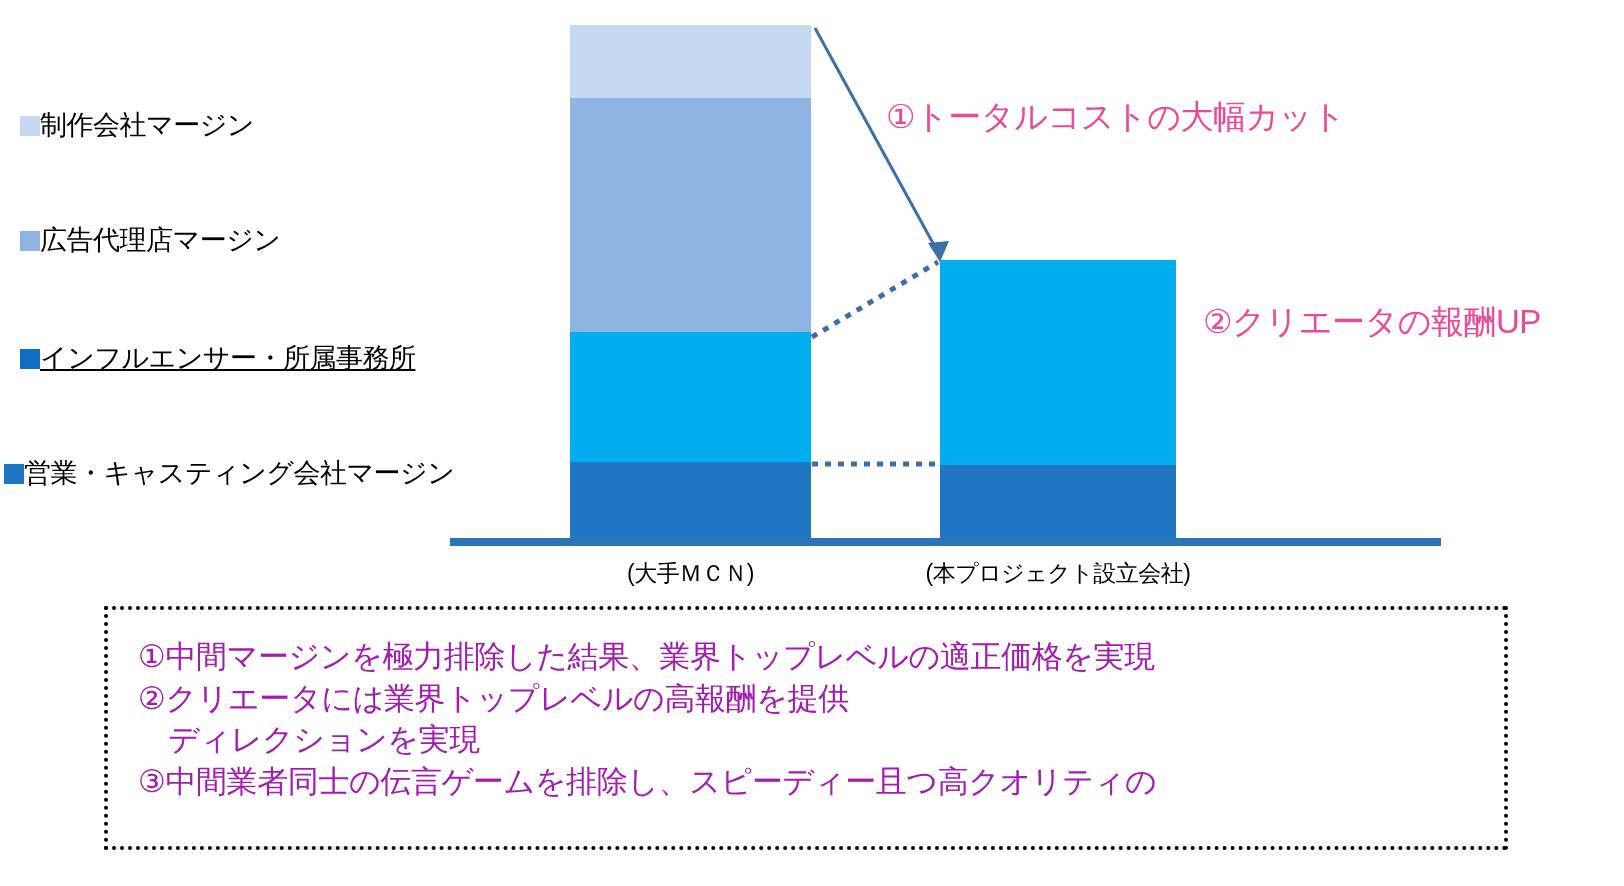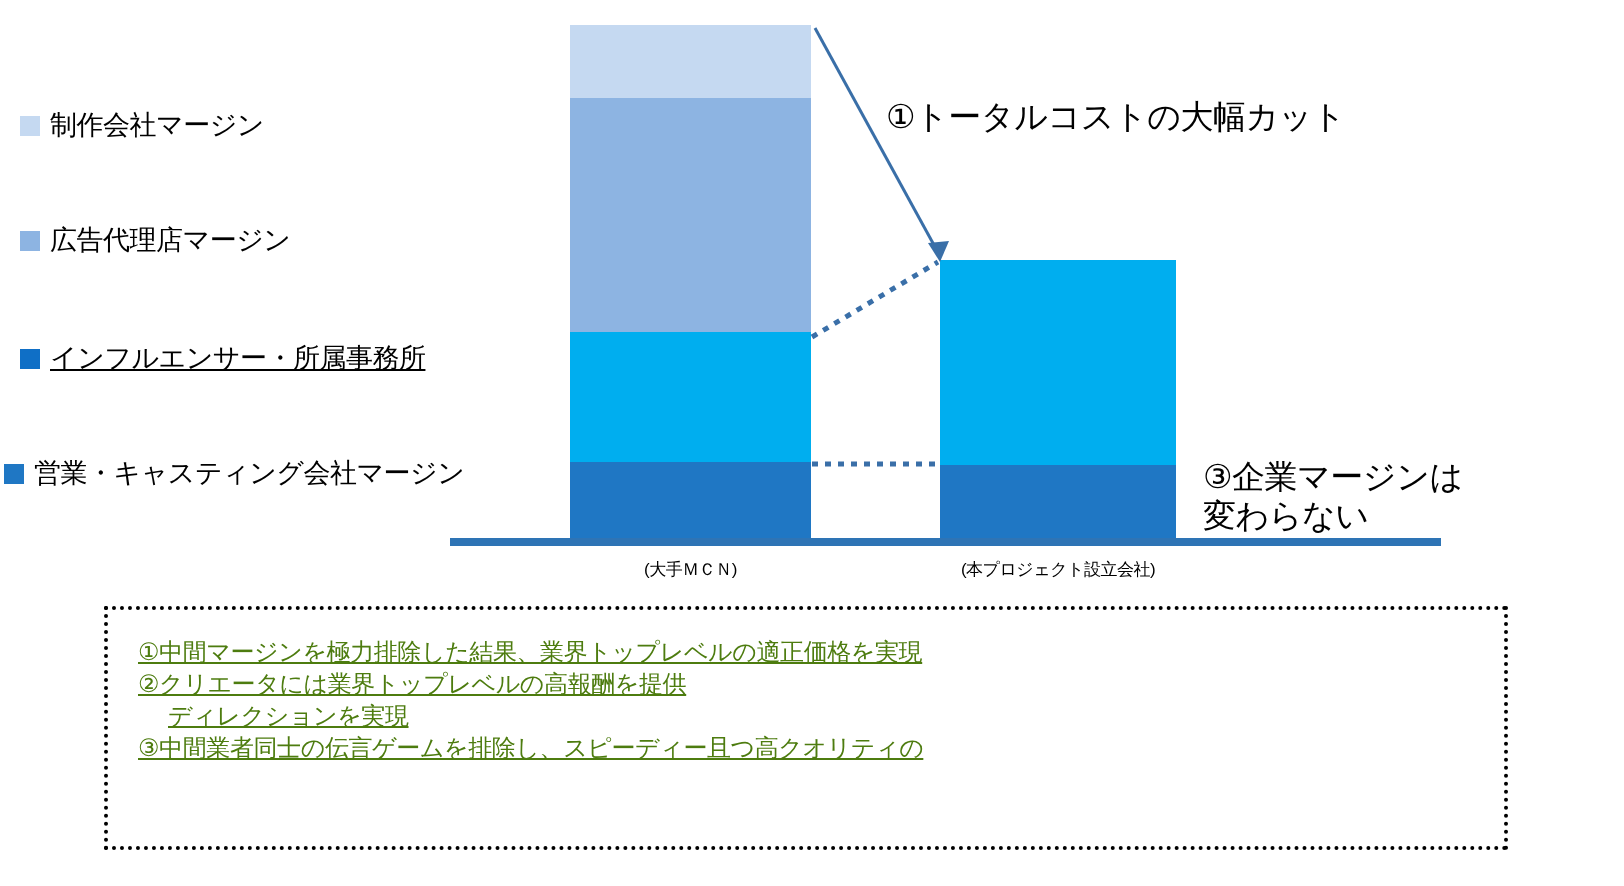--- a/index.html
+++ b/index.html
@@ -4,56 +4,56 @@
 <style>
   html,body{margin:0;padding:0;}
   body{
     width:1624px;height:886px;background:#ffffff;
     font-family:"Liberation Sans","DejaVu Sans",sans-serif;
     position:relative;overflow:hidden;
   }
   .stage{position:absolute;left:0;top:0;width:1624px;height:886px;}
 
   
-  .legend-item{position:absolute;display:flex;align-items:center;gap:10px;}
+  .legend-item{position:absolute;display:flex;align-items:center;}
   .legend-swatch{width:20px;height:20px;flex:0 0 auto;}
   .legend-label{
     font-size:27px;color:#000000;white-space:nowrap;
     letter-spacing:-0.5px;line-height:1;
   }
 
   
   .bar{position:absolute;}
   .seg{position:absolute;left:0;width:100%;}
   .axis-line{position:absolute;background:#2E74B5;}
 
   
   .dotted-conn{position:absolute;overflow:visible;}
 
   
   .callout{
-    position:absolute;color:#000000;font-size:33px;
+    position:absolute;color:#ec4899;font-size:33px;
     line-height:1.18;white-space:pre-line;letter-spacing:-0.5px;
   }
 
   
   .xlabel{
-    position:absolute;font-size:17px;color:#000000;
+    position:absolute;font-size:23px;color:#000000;
     text-align:center;white-space:nowrap;letter-spacing:-0.5px;
   }
 
   
   .note-box{
     position:absolute;left:104px;top:606px;width:1404px;height:244px;
     border:4px dotted #000000;box-sizing:border-box;
     padding:26px 0 0 30px;
   }
   .note-line{
-    font-size:24px;color:#4d7c0f;line-height:1.34;
-    white-space:pre;letter-spacing:-0.4px;text-decoration:underline;
+    font-size:31px;color:#a21caf;line-height:1.34;
+    white-space:pre;letter-spacing:-0.4px;
   }
   .note-line.indent{padding-left:30px;}
 </style>
 </head>
 <body>
 
 <div class="stage">
 
   <div>
     <div class="legend-item" style="left:20px; top:112px;">
@@ -96,23 +96,22 @@
     <line x1="815" y1="28" x2="940" y2="256" stroke="#3A6FA8" stroke-width="3"></line>
     <polygon points="940,262 928,243 949,241" fill="#3A6FA8"></polygon>
 
     <line x1="812" y1="337" x2="938" y2="262" stroke="#3A6FA8" stroke-width="5" stroke-dasharray="6 7" stroke-linecap="butt"></line>
 
     <line x1="812" y1="464" x2="938" y2="464" stroke="#3A6FA8" stroke-width="5" stroke-dasharray="6 7" stroke-linecap="butt"></line>
   </svg>
 
   <div class="callout" style="left:886px; top:98px;">①トータルコストの大幅カット</div>
 
+  <div class="callout" style="left:1203px; top:303px;">②クリエータの報酬UP</div>
 
-  <div class="callout" style="left:1203px; top:458px;">③企業マージンは
-  変わらない</div>
 
   <div class="xlabel" style="left:570px; top:558px; width:241px;">(大手ＭＣＮ)</div>
   <div class="xlabel" style="left:880px; top:558px; width:356px;">(本プロジェクト設立会社)</div>
 
   <div class="note-box">
     <div class="note-line">①中間マージンを極力排除した結果、業界トップレベルの適正価格を実現</div>
     <div class="note-line">②クリエータには業界トップレベルの高報酬を提供</div>
     <div class="note-line indent">ディレクションを実現</div>
     <div class="note-line">③中間業者同士の伝言ゲームを排除し、スピーディー且つ高クオリティの</div>
   </div>

